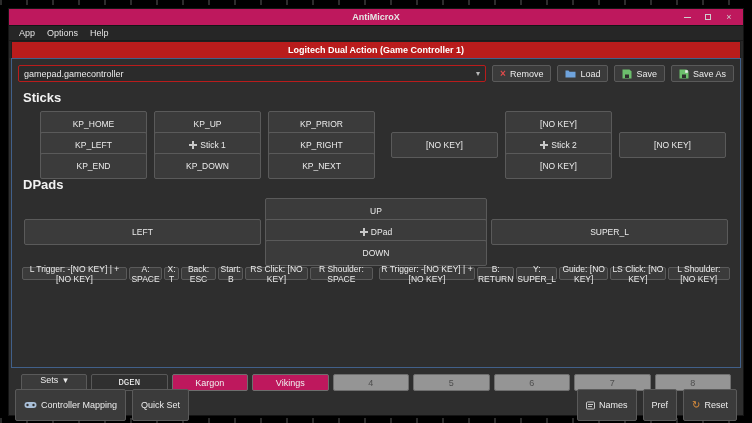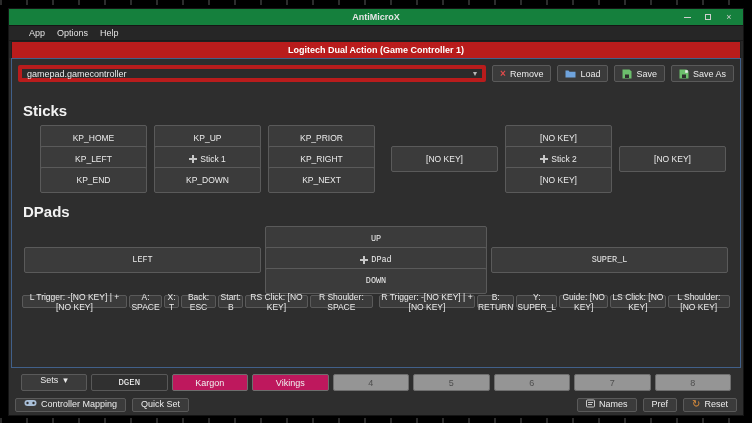--- a/index.html
+++ b/index.html
@@ -6,89 +6,89 @@
   html,body { width:752px; height:423px; background:#000; overflow:hidden;
               font-family:"Liberation Sans", sans-serif; }
   .tick-strip { position:absolute; left:0; width:752px; height:5px;
     background:repeating-linear-gradient(90deg,#2c2c2c 0 2px,#000 2px 26px); }
   .tick-top { top:0; } .tick-bottom { bottom:0; }
 
   .window { position:absolute; left:8px; top:8px; width:736px; height:408px;
     background:#2e2e2e; border:1px solid #141414; display:flex; flex-direction:column; }
 
   
-  .titlebar { height:17px; background:#15803d; position:relative; display:flex;
+  .titlebar { height:17px; background:#be185d; position:relative; display:flex;
     align-items:center; flex:none; border-bottom:1px solid #161616; }
   .win-title { position:absolute; left:0; right:0; text-align:center; font-size:9px;
     font-weight:700; color:#e6e6e6; }
   .win-controls { margin-left:auto; display:flex; align-items:center; gap:11px;
     padding-right:9px; z-index:2; }
   .wc { display:flex; align-items:center; justify-content:center; width:10px; height:10px;
     color:#cfcfcf; font-size:9px; line-height:10px; cursor:default; }
   .min-glyph { display:block; width:7px; height:1px; background:#cfcfcf; }
   .max-glyph { display:block; width:6px; height:6px; border:1px solid #cfcfcf; }
 
   
   .menubar { height:15px; background:#262626; display:flex; align-items:center;
-    padding-left:14px; flex:none; border-bottom:1px solid #1b1b1b; }
+    padding-left:4px; flex:none; border-bottom:1px solid #1b1b1b; }
   .menu-item { font-size:9px; color:#e2e2e2; padding:0 6px; }
 
   
   .tabbar { height:17px; flex:none; background:#272727; display:flex; padding:0 2px; }
   .tab { flex:1; background:#b91c1c; border:1px solid #1f1f1f; border-bottom:none;
     color:#fff; font-weight:700; font-size:9px; display:flex; align-items:center;
     justify-content:center; }
 
   
   .frame { flex:none; height:310px; margin:0 2px; border:1px solid #41608a;
     background:#2e2e2e; padding:4px 6px; display:flex; flex-direction:column; }
 
   .profile-row { display:flex; gap:6px; height:17px; margin-top:2px; flex:none; }
   .combobox { flex:1; display:flex; align-items:center; padding:0 5px; font-size:9px;
-    color:#ececec; background:#2b2b2b; border:4px solid #b91c1c; border-radius:2px; }
+    color:#ececec; background:#2b2b2b; border:1px solid #b91c1c; border-radius:2px; }
   .cb-arrow { margin-left:auto; color:#b8b8b8; font-size:8px; }
   .tbtn { display:flex; align-items:center; gap:4px; padding:0 7px; font-size:9px;
     background:#3b3b3b; border:1px solid #5a5a5a; border-radius:2px; color:#ececec; }
   .red-x { color:#e04b4b; font-weight:700; font-size:10px; line-height:9px; }
 
-  .section-label { font-size:15px; font-weight:700; color:#f2f2f2;
-    margin:20px 0 6px 5px; flex:none; }
+  .section-label { font-size:13px; font-weight:700; color:#f2f2f2;
+    margin:8px 0 6px 5px; flex:none; }
 
   .sticks-grids { display:flex; gap:16px; margin-left:22px; flex:none; }
   .sgrid { display:grid; grid-template-columns:repeat(3,107px); grid-auto-rows:16px;
     gap:5px 7px; }
   .gbtn { background:#3b3b3b; border:1px solid #5a5a5a; border-radius:2px;
     color:#ececec; font-size:8.5px; display:flex; align-items:center;
     justify-content:center; gap:3px; padding:12px; font-family:inherit; }
   .hidden { visibility:hidden; }
   .pad-icon { display:inline-flex; }
 
   .dpad-cluster { display:grid; grid-template-columns:1fr 222px 1fr;
-    grid-auto-rows:16px; gap:5px 4px; margin:0 6px; flex:none;font-family:Liberation Mono, monospace; }
+    grid-auto-rows:16px; gap:5px 4px; margin:0 6px; flex:none; }
 
   .btn-list { display:flex; gap:6px; margin:11px 4px 0; flex:none; }
   .btn-col { flex:1; display:flex; flex-direction:row; gap:2px; }
   .wide-btn { height:13px; background:#3b3b3b; border:1px solid #5a5a5a;
     border-radius:2px; color:#ececec; font-size:8.5px; display:flex;
     align-items:center; justify-content:center; font-family:inherit; }
 
   
   .sets-row { display:flex; gap:4px; margin:6px 12px 0; height:17px; flex:none; }
   .sets-menu { width:66px; display:flex; justify-content:center;
     gap:5px; background:#3b3b3b; border:1px solid #5a5a5a; border-radius:2px;
     color:#ececec; font-size:9px; font-family:inherit; }
   .set-tab { flex:1; border-radius:2px; font-size:9px; display:flex; align-items:center;
     justify-content:center; font-family:inherit; }
   .set-active { background:#303030; border:1px solid #585858; color:#fff;font-family:Liberation Mono, monospace; }
   .set-named { background:#be185d; border:1px solid #6e6e6e; color:#f0f0f0; }
   .set-num   { background:#959595; border:1px solid #6e6e6e; color:#4e4e4e; }
 
   
   .bottombar { display:flex; align-items:center; gap:6px; margin:5px 6px 0; height:18px; flex:none; }
-  .bbtn { height:14px; display:flex; align-items:flex-start; gap:4px; padding:0 8px;
+  .bbtn { height:32px; display:flex; align-items:center; gap:4px; padding:0 8px;
     background:#3b3b3b; border:1px solid #5a5a5a; border-radius:2px; color:#ececec;
     font-size:9px; font-family:inherit; }
   .spacer { flex:1; }
   .reset-glyph { color:#e08f3c; font-size:10px; line-height:10px; }
   button { cursor:default; }
 </style>
 </head>
 <body>
 
 <div class="tick-strip tick-top"></div>

